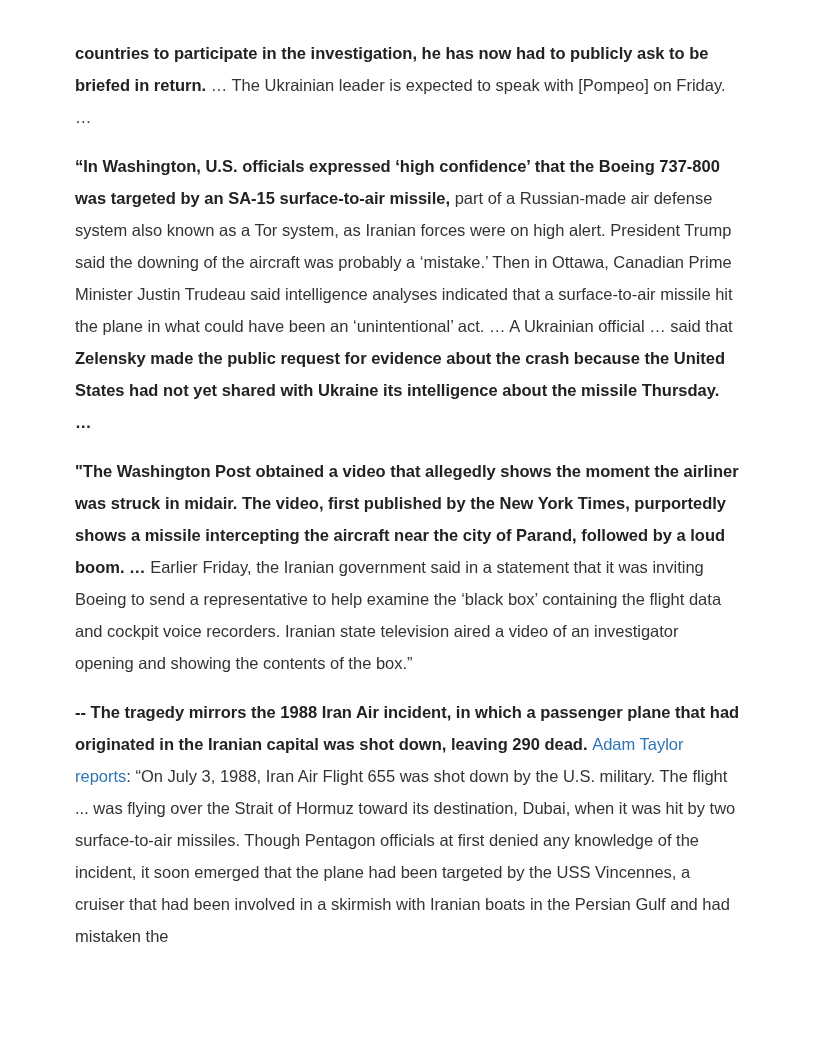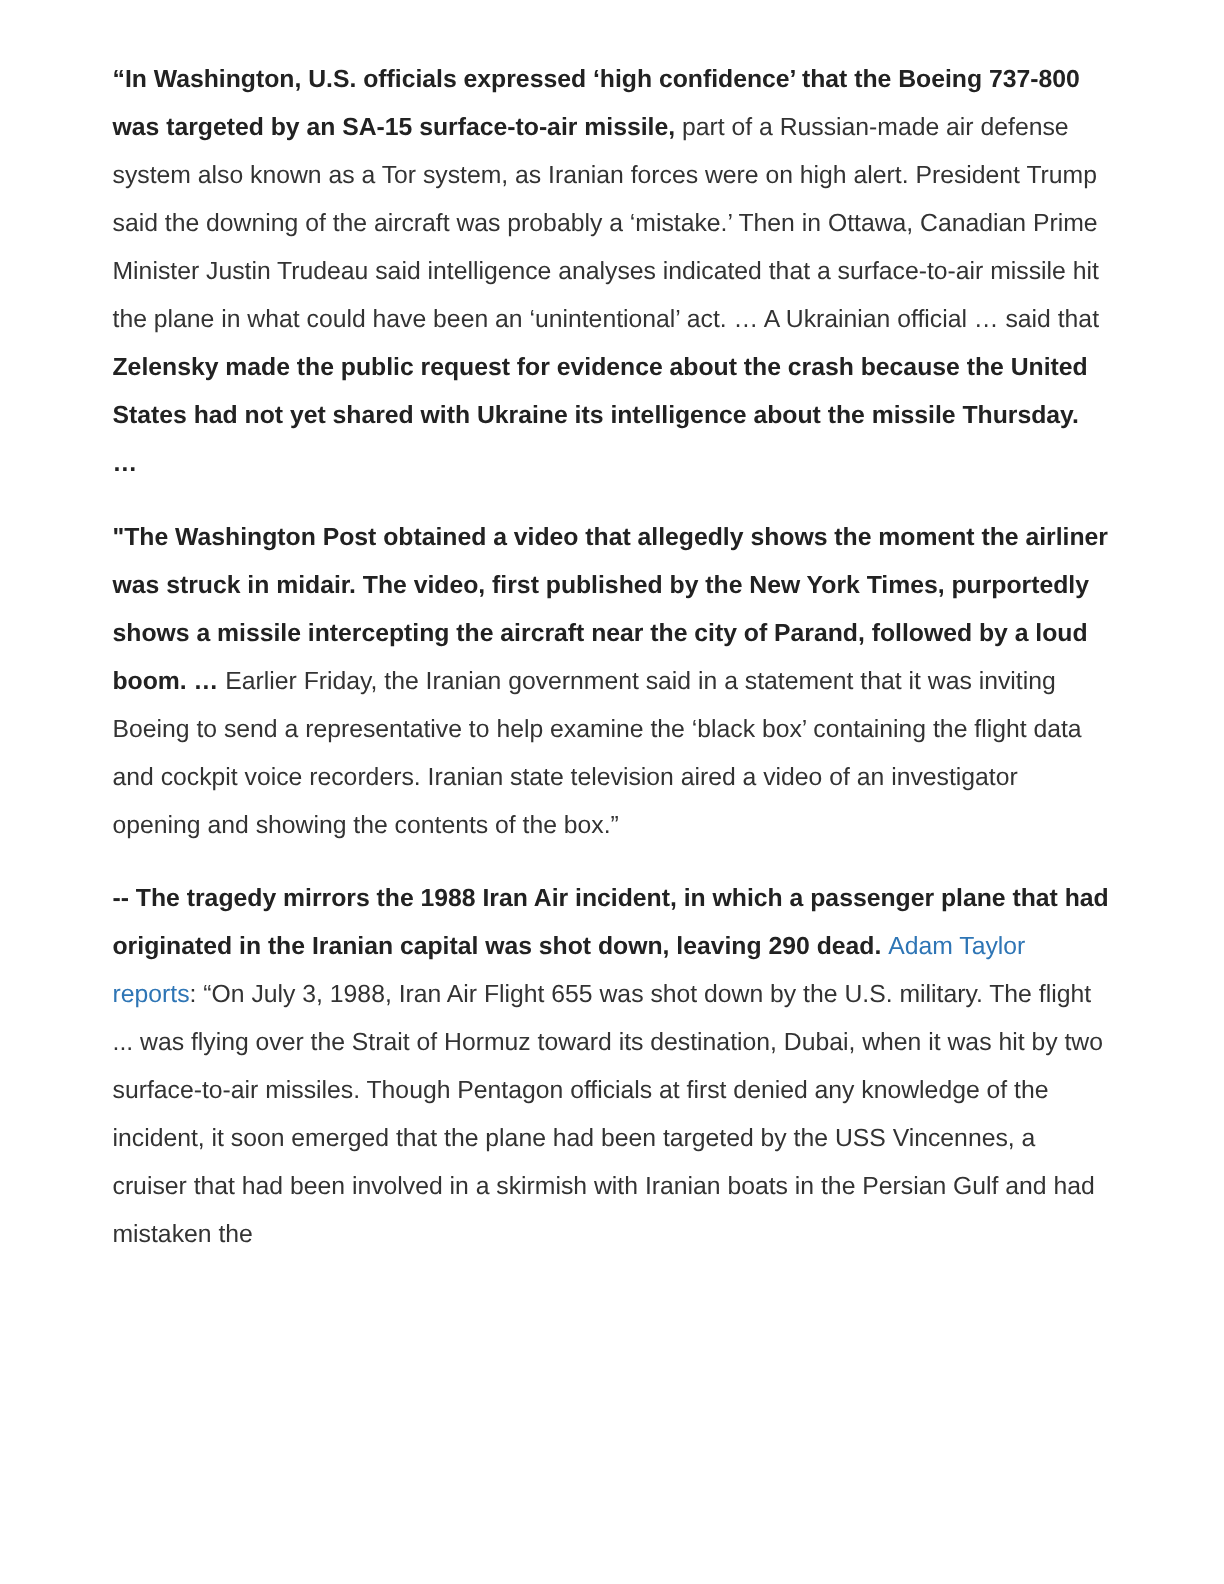--- a/index.html
+++ b/index.html
@@ -37,20 +37,21 @@
     color: #2e75b5;
     text-decoration: none;
     cursor: pointer;
   }
 </style>
 </head>
 <body>
 
 <div class="page">
 
+  <p><span class="run-bold">countries to participate in the investigation, he has now had to publicly ask to be briefed in return.</span><span class="run-normal"> … The Ukrainian leader is expected to speak with [Pompeo] on Friday. …</span></p>
 
   <p><span class="run-bold">“In Washington, U.S. officials expressed ‘high confidence’ that the Boeing 737-800 was targeted by an SA-15 surface-to-air missile,</span><span class="run-normal"> part of a Russian-made air defense system also known as a Tor system, as Iranian forces were on high alert. President Trump said the downing of the aircraft was probably a ‘mistake.’ Then in Ottawa, Canadian Prime Minister Justin Trudeau said intelligence analyses indicated that a surface-to-air missile hit the plane in what could have been an ‘unintentional’ act. … A Ukrainian official … said that </span><span class="run-bold">Zelensky made the public request for evidence about the crash because the United States had not yet shared with Ukraine its intelligence about the missile Thursday. …</span></p>
 
   <p><span class="run-bold">"The Washington Post obtained a video that allegedly shows the moment the airliner was struck in midair. The video, first published by the New York Times, purportedly shows a missile intercepting the aircraft near the city of Parand, followed by a loud boom. …</span><span class="run-normal"> Earlier Friday, the Iranian government said in a statement that it was inviting Boeing to send a representative to help examine the ‘black box’ containing the flight data and cockpit voice recorders. Iranian state television aired a video of an investigator opening and showing the contents of the box.”</span></p>
 
   <p><span class="run-bold">-- The tragedy mirrors the 1988 Iran Air incident, in which a passenger plane that had originated in the Iranian capital was shot down, leaving 290 dead. </span><a class="run-link" href="#">Adam Taylor reports</a><span class="run-normal">: “On July 3, 1988, Iran Air Flight 655 was shot down by the U.S. military. The flight ... was flying over the Strait of Hormuz toward its destination, Dubai, when it was hit by two surface-to-air missiles. Though Pentagon officials at first denied any knowledge of the incident, it soon emerged that the plane had been targeted by the USS Vincennes, a cruiser that had been involved in a skirmish with Iranian boats in the Persian Gulf and had mistaken the</span></p>
 
 </div>
 
 </body></html>

